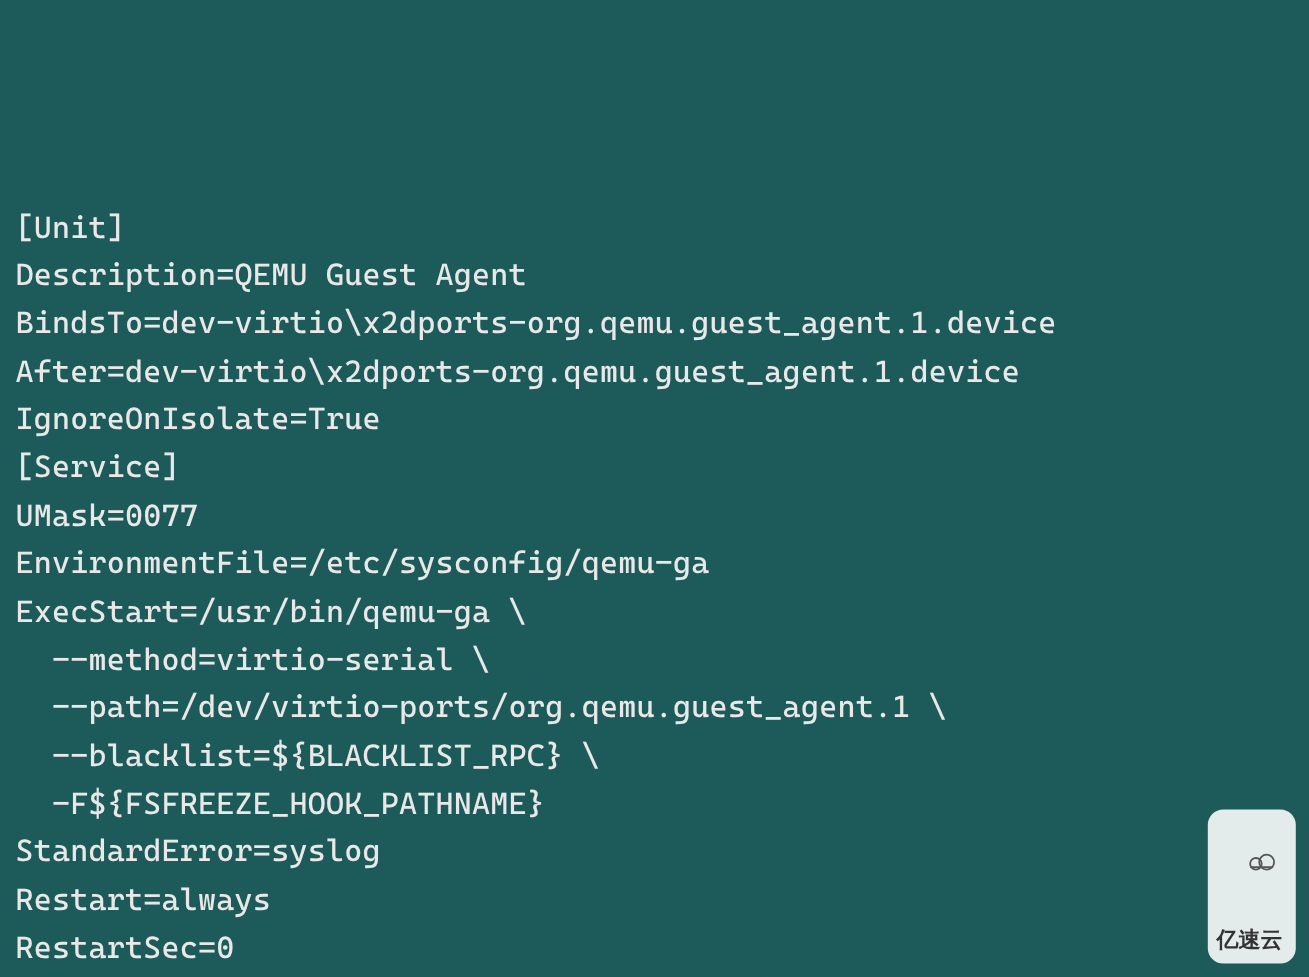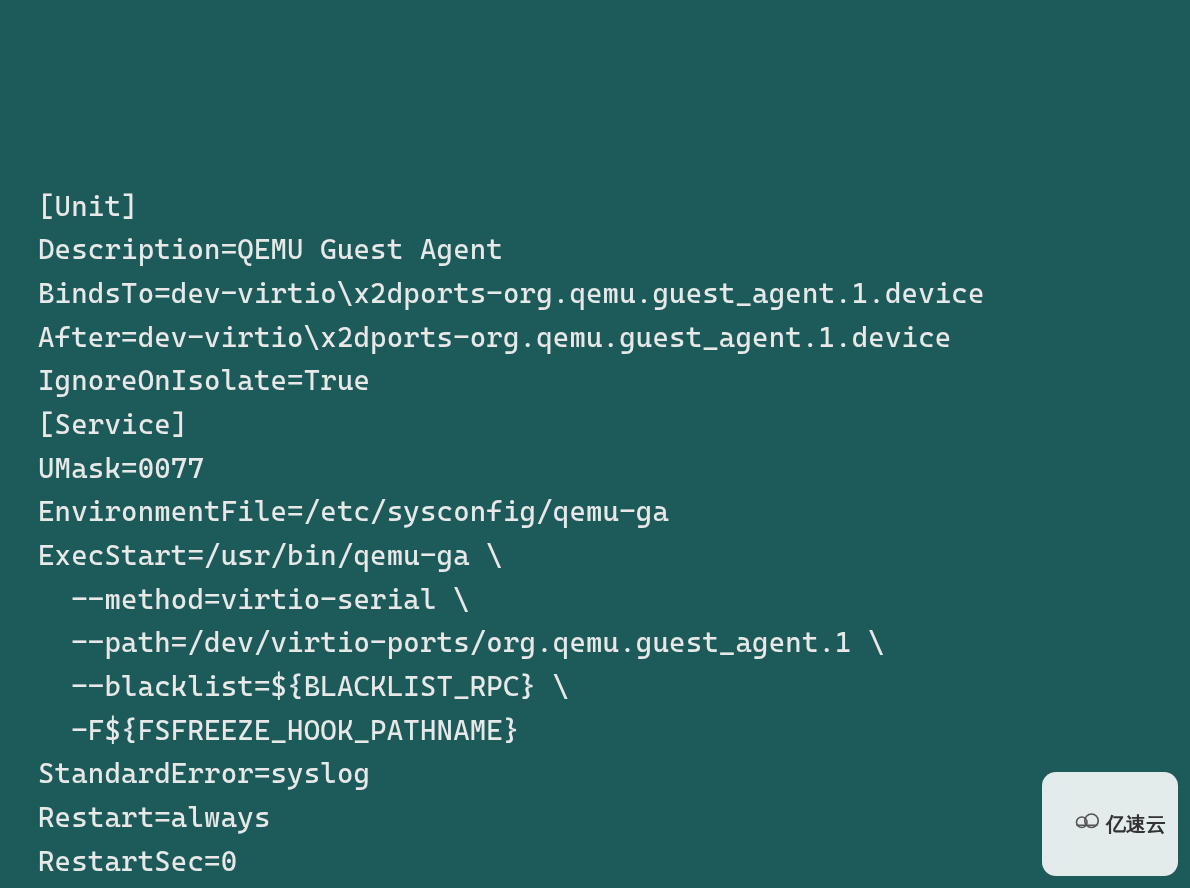--- a/index.html
+++ b/index.html
@@ -17,36 +17,36 @@
     color: #e8e8e8;
     padding: 10px 14px;
     position: relative;
     overflow: hidden;
     white-space: pre;
     font-weight: 400;
   }
   .config-line {
     display: block;
     letter-spacing: 0.2px;
-    margin-left: 24px;
   }
   .watermark {
     position: absolute;
     right: 12px;
     bottom: 12px;
     background: rgba(255,255,255,0.88);
     border-radius: 14px;
     padding: 5px 12px 5px 8px;
     display: flex;
     align-items: center;
     gap: 4px;
     font-family: sans-serif;
     font-size: 20px;
     color: #333;
     font-weight: 600;
+    flex-direction: column;
   }
   .watermark svg {
     width: 30px;
     height: 22px;
   }
 </style>
 </head>
 <body>
 
 

